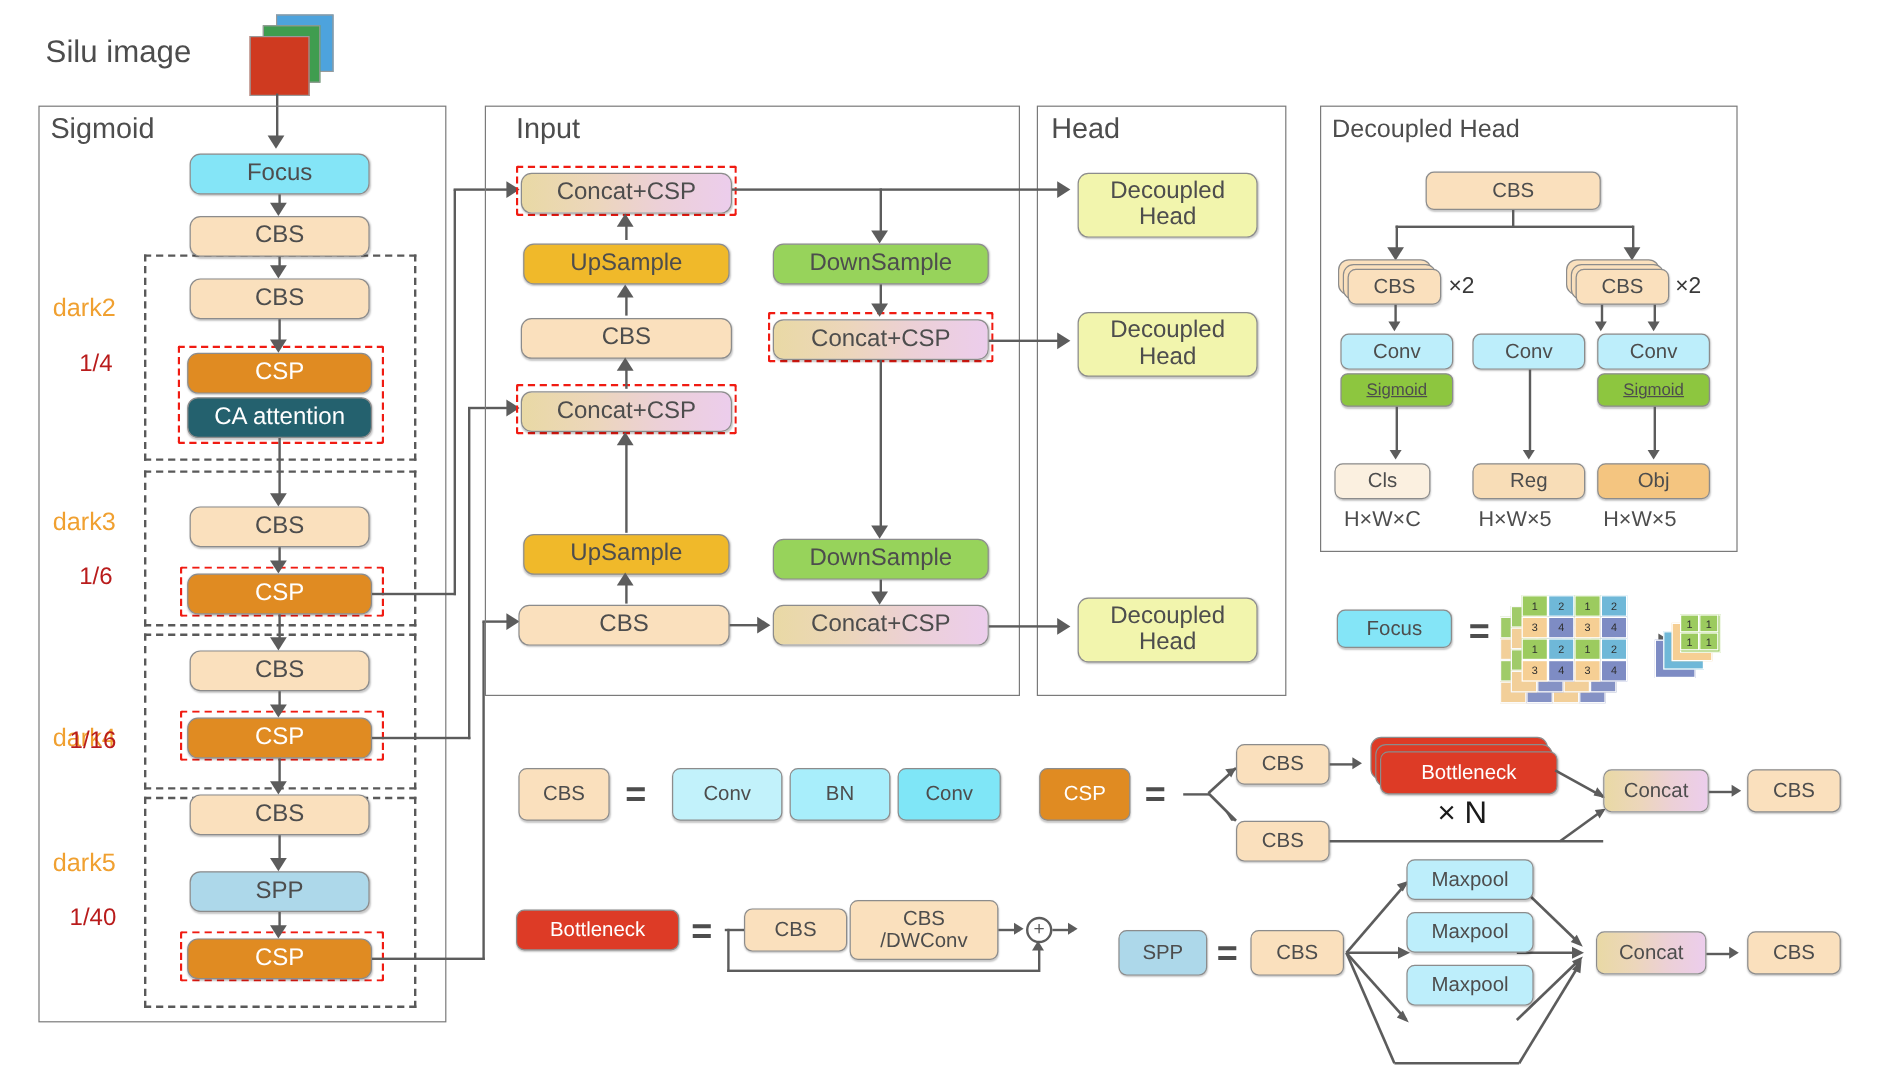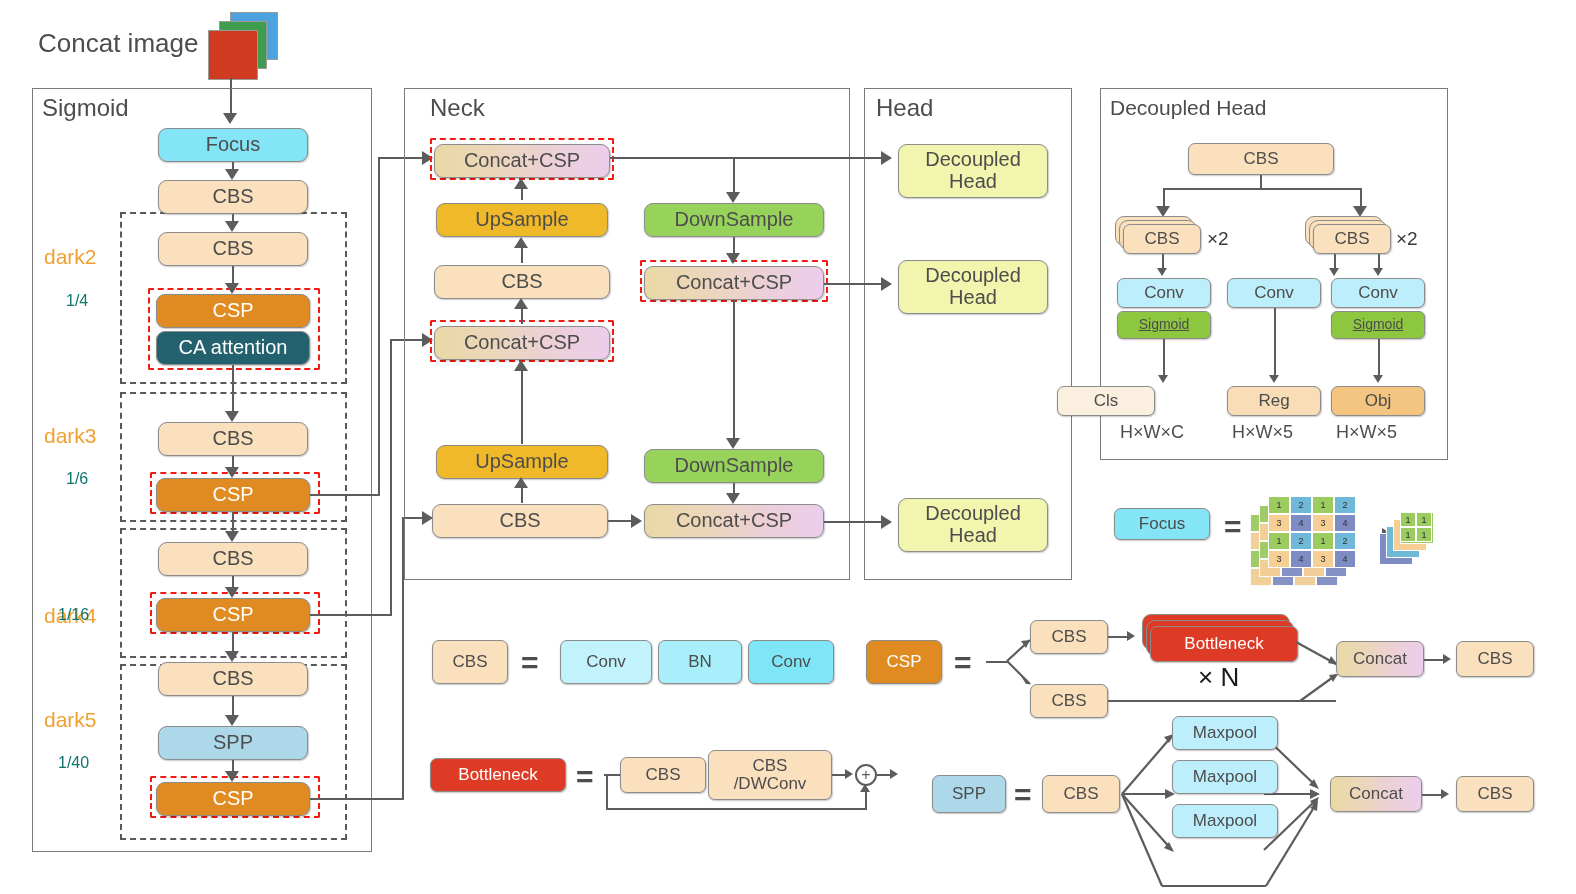--- a/index.html
+++ b/index.html
@@ -34,21 +34,21 @@
   .c-obj{background:#f4c580;}
   .c-bott{background:#dd3b26;color:#ffffff;}
   .c-maxpool{background:#bdeefb;}
 
   
   .frame{position:absolute;box-sizing:border-box;border:1.6px solid #7a7a7a;background:transparent;}
   .frame-title{position:absolute;font-size:24px;color:#4d4d4d;}
   .dash{position:absolute;box-sizing:border-box;border:2.4px dashed #595959;background:transparent;}
   .reddash{position:absolute;box-sizing:border-box;border:2.6px dashed #f01b12;background:transparent;border-radius:2px;}
   .stagelabel{position:absolute;font-size:21px;color:#f0a030;}
-  .stagefrac{position:absolute;font-size:16px;color:#0f766e;}
+  .stagefrac{position:absolute;font-size:20px;color:#b91c1c;}
 
   
   .ln{position:absolute;background:#5c5c5c;}
   .lnv{width:2.2px;}
   .lnh{height:2.2px;}
   .arr{position:absolute;width:0;height:0;}
   .arr-d{border-left:7px solid transparent;border-right:7px solid transparent;border-top:11px solid #5c5c5c;}
   .arr-u{border-left:7px solid transparent;border-right:7px solid transparent;border-bottom:11px solid #5c5c5c;}
   .arr-r{border-top:7px solid transparent;border-bottom:7px solid transparent;border-left:11px solid #5c5c5c;}
   .arr-ds{border-left:5px solid transparent;border-right:5px solid transparent;border-top:8px solid #5c5c5c;}
@@ -73,21 +73,21 @@
   .circ{position:absolute;box-sizing:border-box;border:2px solid #5c5c5c;border-radius:50%;
         background:#fff;display:flex;align-items:center;justify-content:center;
         font-size:16px;color:#5c5c5c;}
   .stackshadow{position:absolute;box-sizing:border-box;border:1.5px solid #8c8c8c;border-radius:9px;}
 </style>
 </head>
 <body>
 
 <div id="stage">
 
-  <div class="plain" style="left:38px;top:28px;font-size:26px;">Concat image</div>
+  <div class="plain" style="left:38px;top:28px;font-size:26px;">Silu image</div>
   <div>
     <div class="sq" style="left:230px;top:12px;width:46px;height:46px;background:#4da3dd;"></div>
     <div class="sq" style="left:219px;top:21px;width:46px;height:46px;background:#3f9d4f;"></div>
     <div class="sq" style="left:208px;top:30px;width:48px;height:48px;background:#cf3a20;"></div>
   </div>
   <div class="ln lnv" style="left:230px;top:78px;height:38px;"></div>
   <div class="arr arr-d" style="left:223px;top:113px;"></div>
 
   <div class="frame" style="left:32px;top:88px;width:340px;height:764px;"></div>
   <div class="frame-title" style="left:42px;top:94px;">Sigmoid</div>
@@ -156,21 +156,21 @@
   <div class="ln lnv" style="left:390px;top:340px;height:276px;"></div>
   <div class="ln lnh" style="left:390px;top:339px;width:36px;"></div>
   <div class="arr arr-r" style="left:422px;top:333px;"></div>
 
   <div class="ln lnh" style="left:310px;top:798px;width:94px;"></div>
   <div class="ln lnv" style="left:402px;top:518px;height:282px;"></div>
   <div class="ln lnh" style="left:402px;top:517px;width:24px;"></div>
   <div class="arr arr-r" style="left:422px;top:511px;"></div>
 
   <div class="frame" style="left:404px;top:88px;width:446px;height:492px;"></div>
-  <div class="frame-title" style="left:430px;top:94px;">Neck</div>
+  <div class="frame-title" style="left:430px;top:94px;">Input</div>
 
   <div class="reddash" style="left:430px;top:138px;width:184px;height:42px;"></div>
   <div class="reddash" style="left:430px;top:320px;width:184px;height:42px;"></div>
   <div class="reddash" style="left:640px;top:260px;width:188px;height:42px;"></div>
 
   <div class="node c-concat" style="left:434px;top:144px;width:176px;height:34px;">Concat+CSP</div>
   <div class="node c-up" style="left:436px;top:203px;width:172px;height:34px;">UpSample</div>
   <div class="node c-cbs" style="left:434px;top:265px;width:176px;height:34px;">CBS</div>
   <div class="node c-concat" style="left:434px;top:326px;width:176px;height:34px;">Concat+CSP</div>
   <div class="node c-up" style="left:436px;top:445px;width:172px;height:34px;">UpSample</div>
@@ -261,21 +261,21 @@
   <div class="node c-sig xs" style="left:1117px;top:311px;width:94px;height:28px;">Sigmoid</div>
   <div class="node c-sig xs" style="left:1331px;top:311px;width:94px;height:28px;">Sigmoid</div>
 
   <div class="ln lnv" style="left:1163px;top:339px;height:38px;"></div>
   <div class="arr arr-ds" style="left:1158px;top:375px;"></div>
   <div class="ln lnv" style="left:1274px;top:308px;height:69px;"></div>
   <div class="arr arr-ds" style="left:1269px;top:375px;"></div>
   <div class="ln lnv" style="left:1378px;top:339px;height:38px;"></div>
   <div class="arr arr-ds" style="left:1373px;top:375px;"></div>
 
-  <div class="node c-cls sm" style="left:1057px;top:386px;width:98px;height:30px;">Cls</div>
+  <div class="node c-cls sm" style="left:1112px;top:386px;width:80px;height:30px;">Cls</div>
   <div class="node c-reg sm" style="left:1227px;top:386px;width:94px;height:30px;">Reg</div>
   <div class="node c-obj sm" style="left:1331px;top:386px;width:94px;height:30px;">Obj</div>
 
   <div class="hw" style="left:1120px;top:422px;">H×W×C</div>
   <div class="hw" style="left:1232px;top:422px;">H×W×5</div>
   <div class="hw" style="left:1336px;top:422px;">H×W×5</div>
 
   <div class="node c-focus sm" style="left:1114px;top:508px;width:96px;height:32px;">Focus</div>
   <div class="eq" style="left:1224px;top:512px;">=</div>
   <div id="focus-grid">

